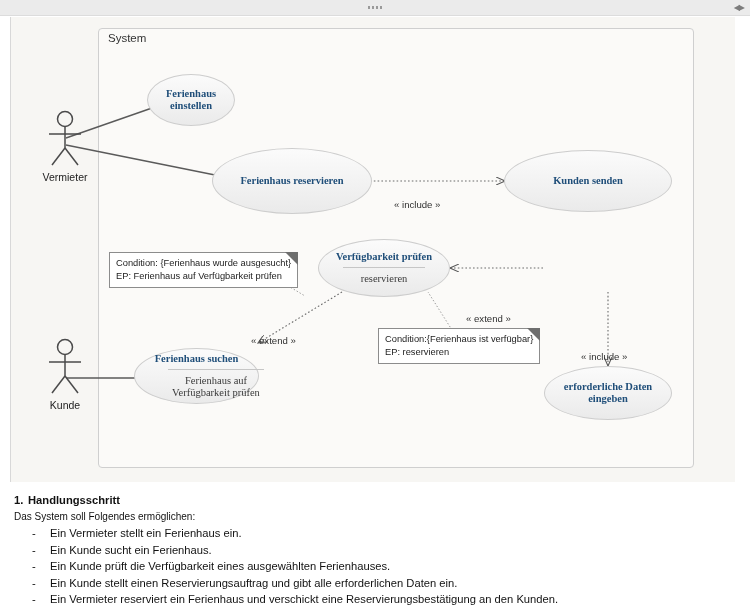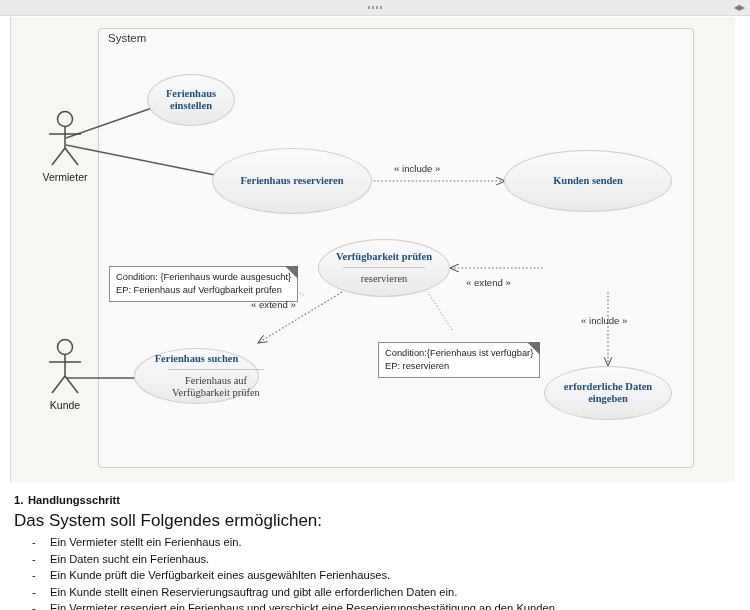--- a/index.html
+++ b/index.html
@@ -107,36 +107,36 @@
   .note {
     position: absolute;
     background: #ffffff;
     border: 1px solid #8c8c8c;
     font-size: 9.3px;
     color: #1c1c1c;
     line-height: 13px;
     padding: 4px 6px;
     font-family: "Liberation Sans", sans-serif;
     white-space: nowrap;
-    margin-top: 14px;
   }
   .note .fold {
     position: absolute; right: -1px; top: -1px;
     width: 0; height: 0;
     border-left: 13px solid transparent;
     border-top: 13px solid #6e6e6e;
   }
 
   
   .stereo {
     position: absolute;
     font-size: 9.6px;
     color: #2f2f2f;
     font-family: "Liberation Sans", sans-serif;
     white-space: nowrap;
+    margin-top: 36px;
   }
 
   
   #links {
     position: absolute; left: 0; top: 0;
     width: 750px; height: 610px;
     pointer-events: none;
   }
 
   
@@ -149,21 +149,21 @@
   #tb-head {
     font-size: 11.2px; font-weight: bold;
     margin: 0 0 5px 28px;
     position: relative;
   }
   #tb-head .num {
     position: absolute; left: -14px; top: 0;
     font-weight: bold;
   }
   #tb-intro {
-    font-size: 17px; margin: 0 0 3px 14px;
+    font-size: 10px; margin: 0 0 3px 14px;
   }
   #tb-list { list-style: none; margin: 0; padding: 0 0 0 32px; }
   #tb-list li {
     font-size: 11.2px;
     line-height: 16.5px;
     position: relative;
     padding-left: 18px;
   }
   #tb-list li .dash {
     position: absolute; left: 0; top: 0;
@@ -304,21 +304,21 @@
       <span>Handlungsschritt</span>
     </div>
     <div id="tb-intro">Das System soll Folgendes ermöglichen:</div>
     <ul id="tb-list">
       <li>
         <span class="dash">-</span>
         <span>Ein Vermieter stellt ein Ferienhaus ein.</span>
       </li>
       <li>
         <span class="dash">-</span>
-        <span>Ein Daten sucht ein Ferienhaus.</span>
+        <span>Ein Kunde sucht ein Ferienhaus.</span>
       </li>
       <li>
         <span class="dash">-</span>
         <span>Ein Kunde prüft die Verfügbarkeit eines ausgewählten Ferienhauses.</span>
       </li>
       <li>
         <span class="dash">-</span>
         <span>Ein Kunde stellt einen Reservierungsauftrag und gibt alle erforderlichen Daten ein.</span>
       </li>
       <li>

